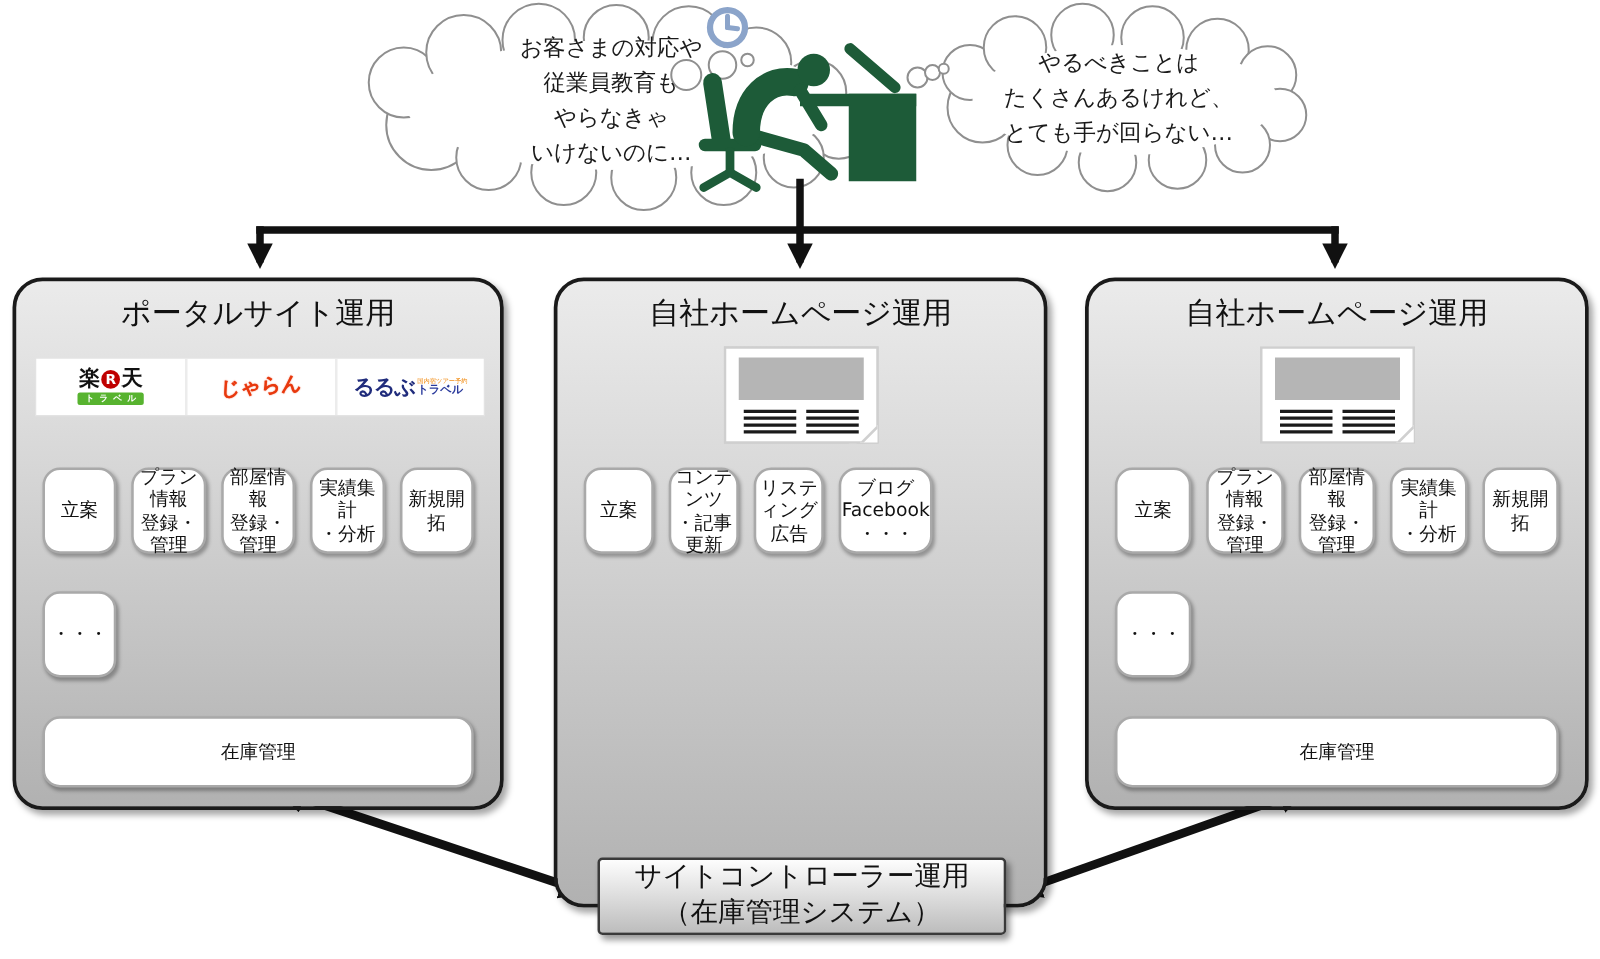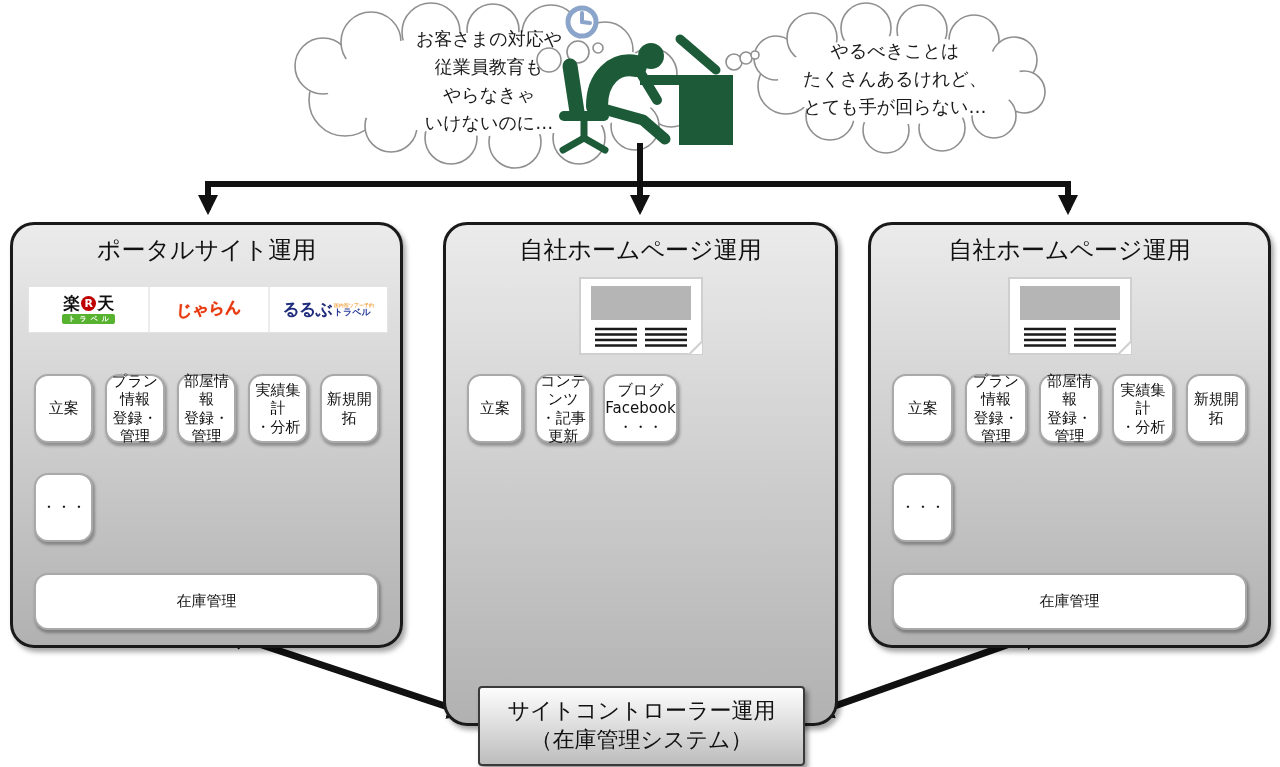--- a/index.html
+++ b/index.html
@@ -43,21 +43,21 @@
   .webicon{position:absolute;top:52px;left:50%;transform:translateX(-50%);}
 
   .task-grid{position:absolute;top:149px;left:21px;right:21px;
              display:grid;grid-template-columns:1fr 1fr 1fr 1fr 1fr;column-gap:12px;row-gap:30px;}
   .task{height:69px;background:#fff;border:2px solid #a9a9a9;border-radius:14px;
         display:flex;align-items:center;justify-content:center;text-align:center;
         font-size:15px;line-height:1.22;white-space:pre-line;color:#111;
         box-shadow:1.5px 2.5px 3px rgba(0,0,0,0.3);box-sizing:border-box;}
   .task.wide{position:absolute;top:348px;left:21px;right:21px;height:57px;}
 
-  .controller{position:absolute;left:478px;top:686px;width:327px;height:80px;z-index:2;
+  .controller{position:absolute;left:478px;top:686px;width:327px;height:62px;z-index:2;
               background:linear-gradient(#fdfdfd,#bdbdbd);border:2.5px solid #3a3a3a;border-radius:4px;
               display:flex;align-items:center;justify-content:center;text-align:center;
               font-size:22px;line-height:1.3;white-space:pre-line;color:#111;
               box-shadow:3px 4px 5px rgba(0,0,0,0.4);box-sizing:border-box;}
 </style>
 </head>
 <body>
 
 <div id="canvas">
 
@@ -203,20 +203,22 @@
         <path d="M16,52 H58 M16,57.5 H58 M16,63 H58 M16,68.5 H58"></path>
         <path d="M66,52 H108 M66,57.5 H108 M66,63 H108 M66,68.5 H108"></path>
       </g>
       <path d="M123,63 V77 H109 Z" fill="#fff"></path>
       <path d="M109,77 L123,63 L123,66 L112,77 Z" fill="#d0d0d0"></path>
     </svg>
     <div class="task-grid">
       <div class="task">立案</div>
       <div class="task">コンテンツ
 ・記事更新</div>
+      <div class="task">リスティング
+広告</div>
       <div class="task">ブログ
 Facebook
 ・・・</div>
     </div>
   </section>
 
   <section class="panel p-right">
     <h2 class="panel-title">自社ホームページ運用</h2>
     <svg class="webicon" width="124" height="78" viewBox="0 0 124 78">
       <rect x="1" y="1" width="122" height="76" fill="#fff" stroke="#cfcfcf" stroke-width="2"></rect>

